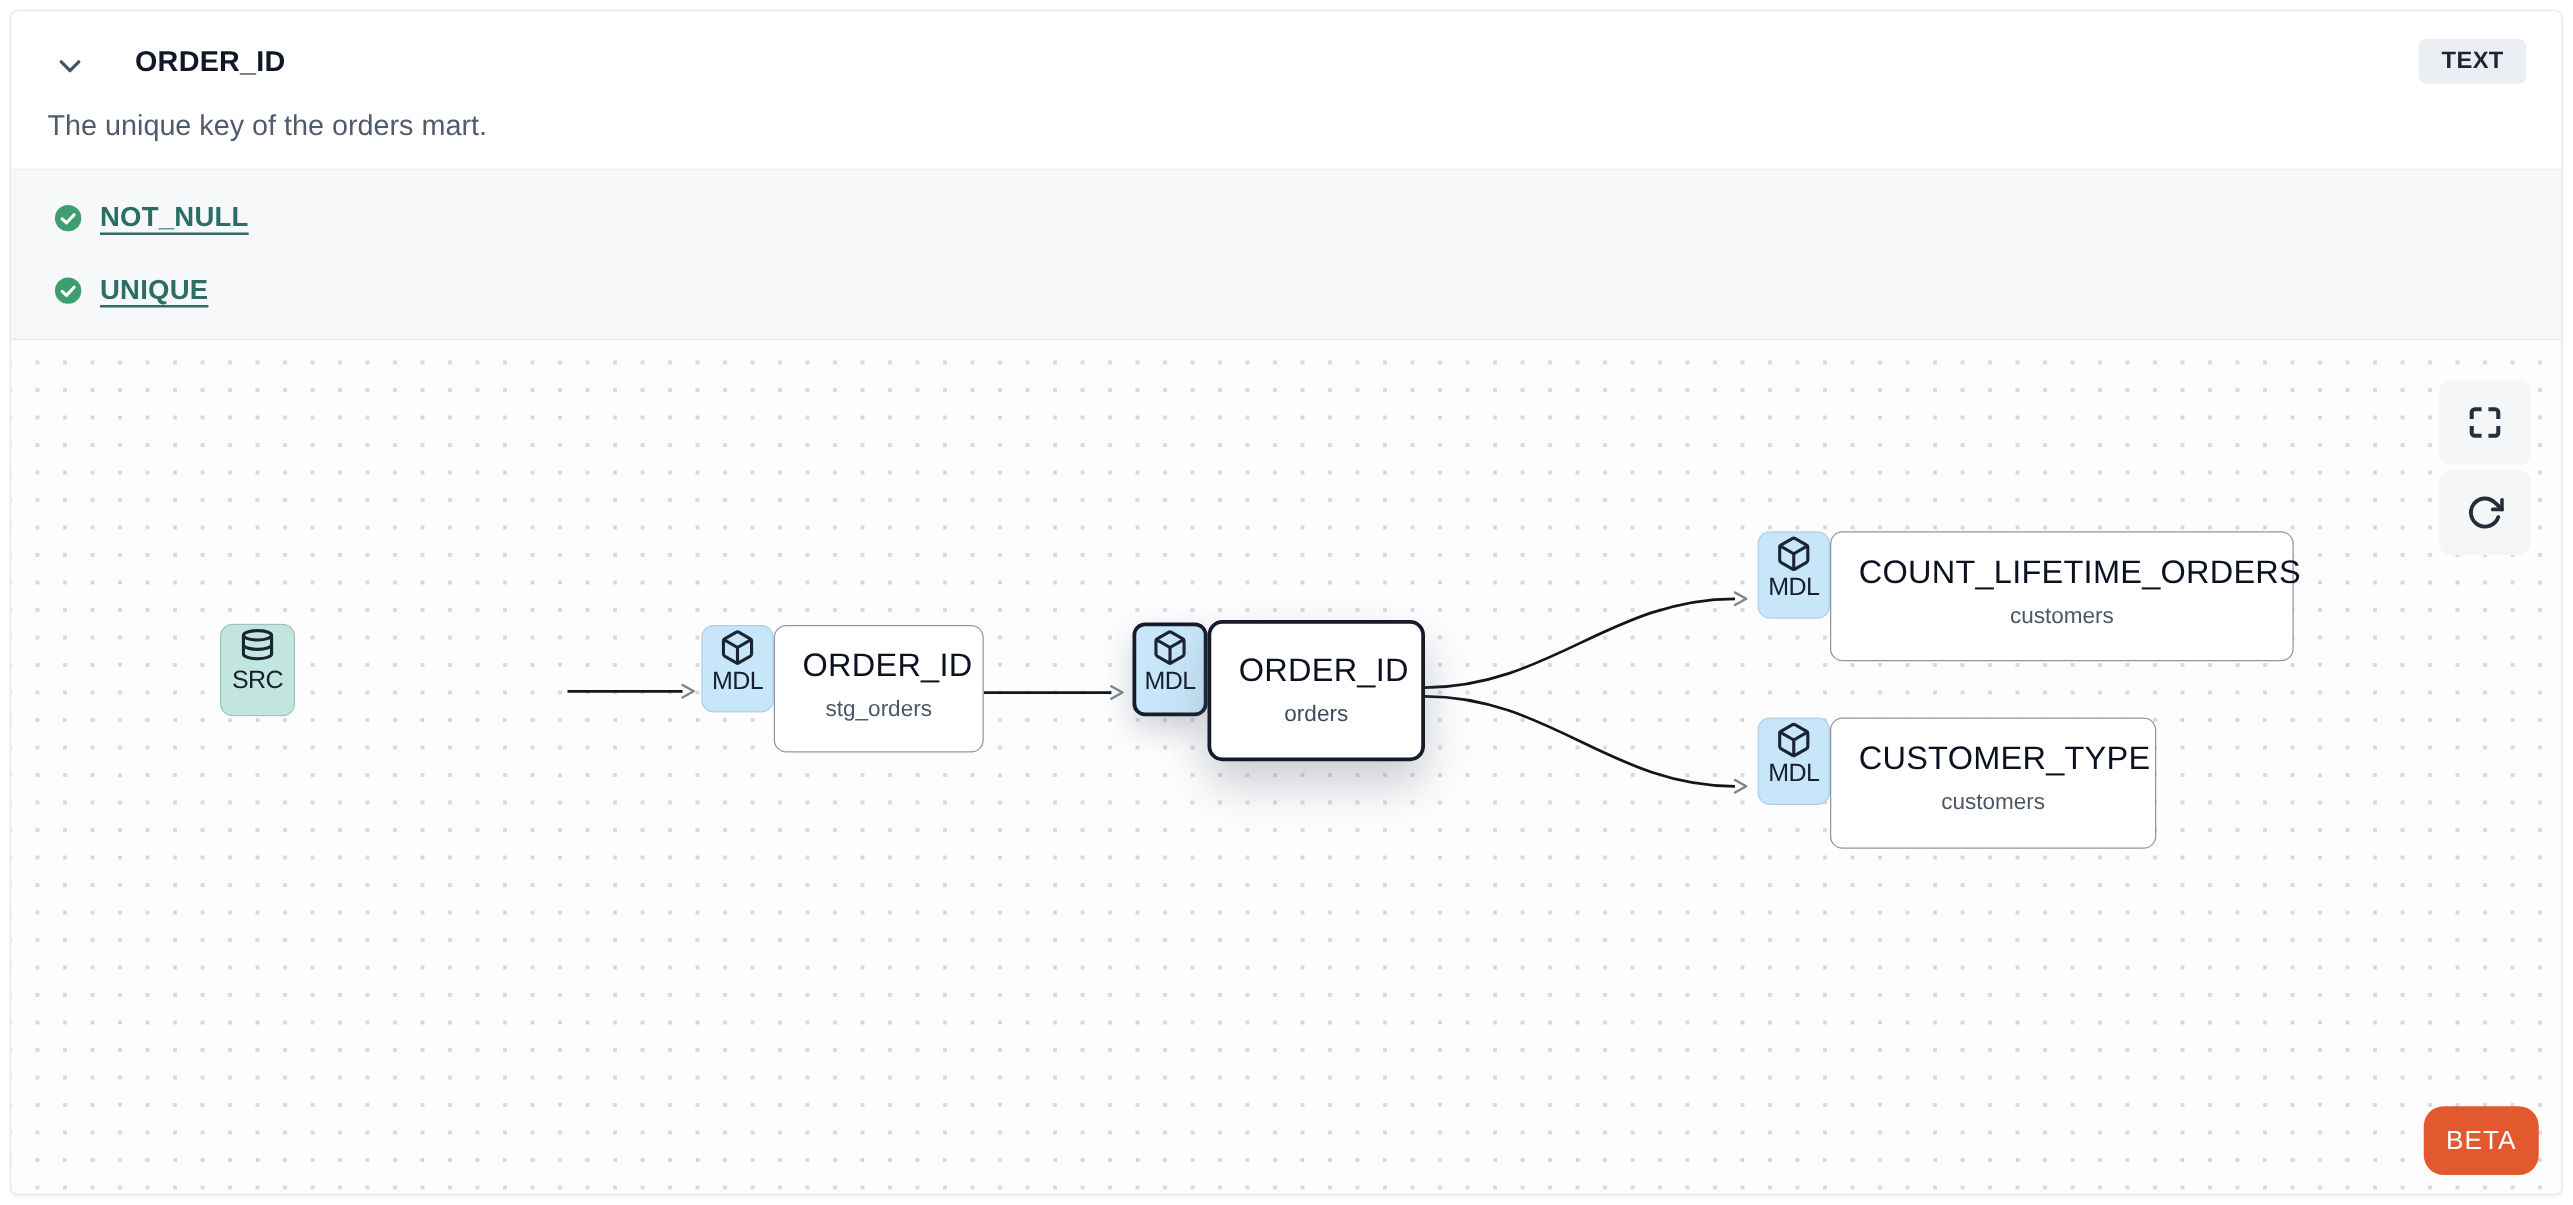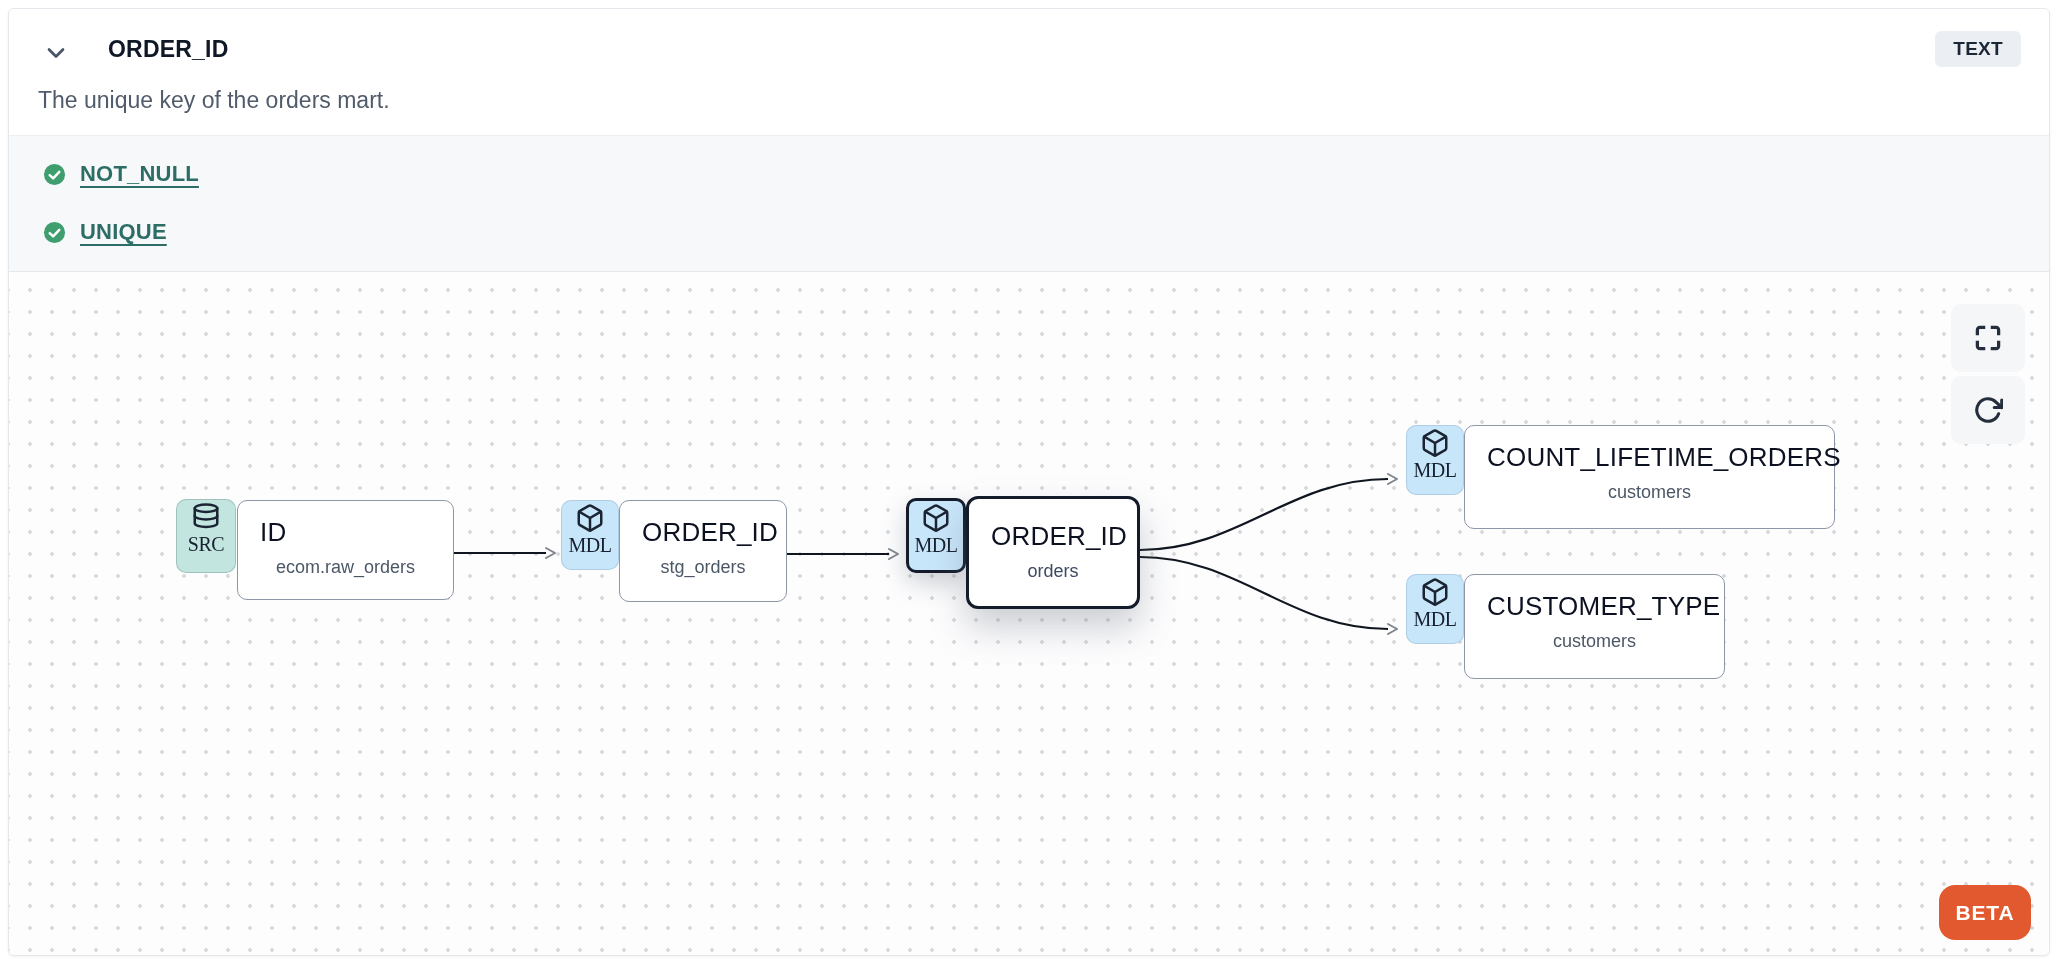--- a/index.html
+++ b/index.html
@@ -47,21 +47,21 @@
     background-image:radial-gradient(circle, #d8dade 1.7px, transparent 1.7px);
     background-size:22px 22px; background-position:10px 7px;
   }
   .edges { position:absolute; left:0; top:0; pointer-events:none; }
   .edge { stroke:#10161f; stroke-width:2.2; fill:none; }
   .ahead { stroke:#7f858e; stroke-width:2; fill:none; stroke-linecap:round; stroke-linejoin:round; }
 
   .node { position:absolute; cursor:pointer; }
   .nbadge {
     position:absolute; border-radius:10px; display:flex; flex-direction:column;
-    align-items:center; justify-content:flex-start; padding-top:2px; gap:1px; z-index:1;font-family:Liberation Serif, serif;
+    align-items:center; justify-content:flex-start; padding-top:2px; gap:1px; z-index:1;
   }
   .nbadge .blabel { font-size:20px; color:#16202e; letter-spacing:-0.5px; }
   .nbadge svg { color:#1b2433; }
   .badge-src { background:#c2e5df; border:1px solid rgba(35,75,70,.22); }
   .badge-mdl { background:#c8e6fa; border:1px solid rgba(60,95,130,.18); }
   .ncard {
     position:absolute; background:#ffffff; border:1.5px solid #8d97a7; border-radius:10px;
     padding:16px 22px 0 22px; z-index:2;
   }
   .ntitle { font-size:26px; color:#0b1120; letter-spacing:.2px; white-space:nowrap; }
@@ -78,21 +78,21 @@
   .controls { position:absolute; left:1942px; top:32px; width:74px; display:flex; flex-direction:column; gap:4px; }
   .ctl-btn {
     width:74px; height:68px; border:none; background:#f5f6f8; border-radius:10px;
     display:flex; align-items:center; justify-content:center; color:#242e3d; cursor:pointer;
   }
 
   .beta-badge {
     position:absolute; left:1930px; top:613px; width:92px; height:55px;
     background:#e2592f; color:#ffffff; border-radius:16px;
     display:flex; align-items:center; justify-content:center;
-    font-size:21px; font-weight:700; letter-spacing:.8px;
+    font-size:21px; font-weight:400; letter-spacing:.8px;
   }
 </style>
 </head>
 <body>
 
 <div class="card">
 
   <div class="header">
     <button class="chevron-btn">
       <svg width="28" height="28" viewBox="0 0 24 24" fill="none" stroke="currentColor" stroke-width="2.3" stroke-linecap="round" stroke-linejoin="round">
@@ -140,24 +140,20 @@
 
     <div class="node" style="left:167px; top:227px; width:278px; height:101px;">
       <div class="nbadge badge-src" style="left:0; top:0; width:60px; height:74px;">
         <svg width="30" height="30" viewBox="0 0 24 24" fill="none" stroke="currentColor" stroke-width="2" stroke-linecap="round" stroke-linejoin="round">
             <ellipse cx="12" cy="5" rx="9" ry="3"></ellipse>
             <path d="M21 5v6c0 1.66-4.03 3-9 3s-9-1.34-9-3V5"></path>
             <path d="M21 11v6c0 1.66-4.03 3-9 3s-9-1.34-9-3v-6"></path>
           </svg>
         <span class="blabel">SRC</span>
       </div>
-      <div class="ncard" style="left:61px; top:1px; width:217px; height:100px;">
-        <div class="ntitle">ID</div>
-        <div class="nsub">ecom.raw_orders</div>
-      </div>
     </div>
 
     <div class="node" style="left:552px; top:228px; width:226px; height:102px;">
       <div class="nbadge badge-mdl" style="left:0; top:0; width:58px; height:70px;">
         <svg width="30" height="30" viewBox="0 0 24 24" fill="none" stroke="currentColor" stroke-width="2" stroke-linecap="round" stroke-linejoin="round">
             <path d="M21 16V8a2 2 0 0 0-1-1.73l-7-4a2 2 0 0 0-2 0l-7 4A2 2 0 0 0 3 8v8a2 2 0 0 0 1 1.73l7 4a2 2 0 0 0 2 0l7-4A2 2 0 0 0 21 16z"></path>
             <polyline points="3.27 6.96 12 12.01 20.73 6.96"></polyline>
             <line x1="12" y1="22.08" x2="12" y2="12"></line>
           </svg>
         <span class="blabel">MDL</span>

